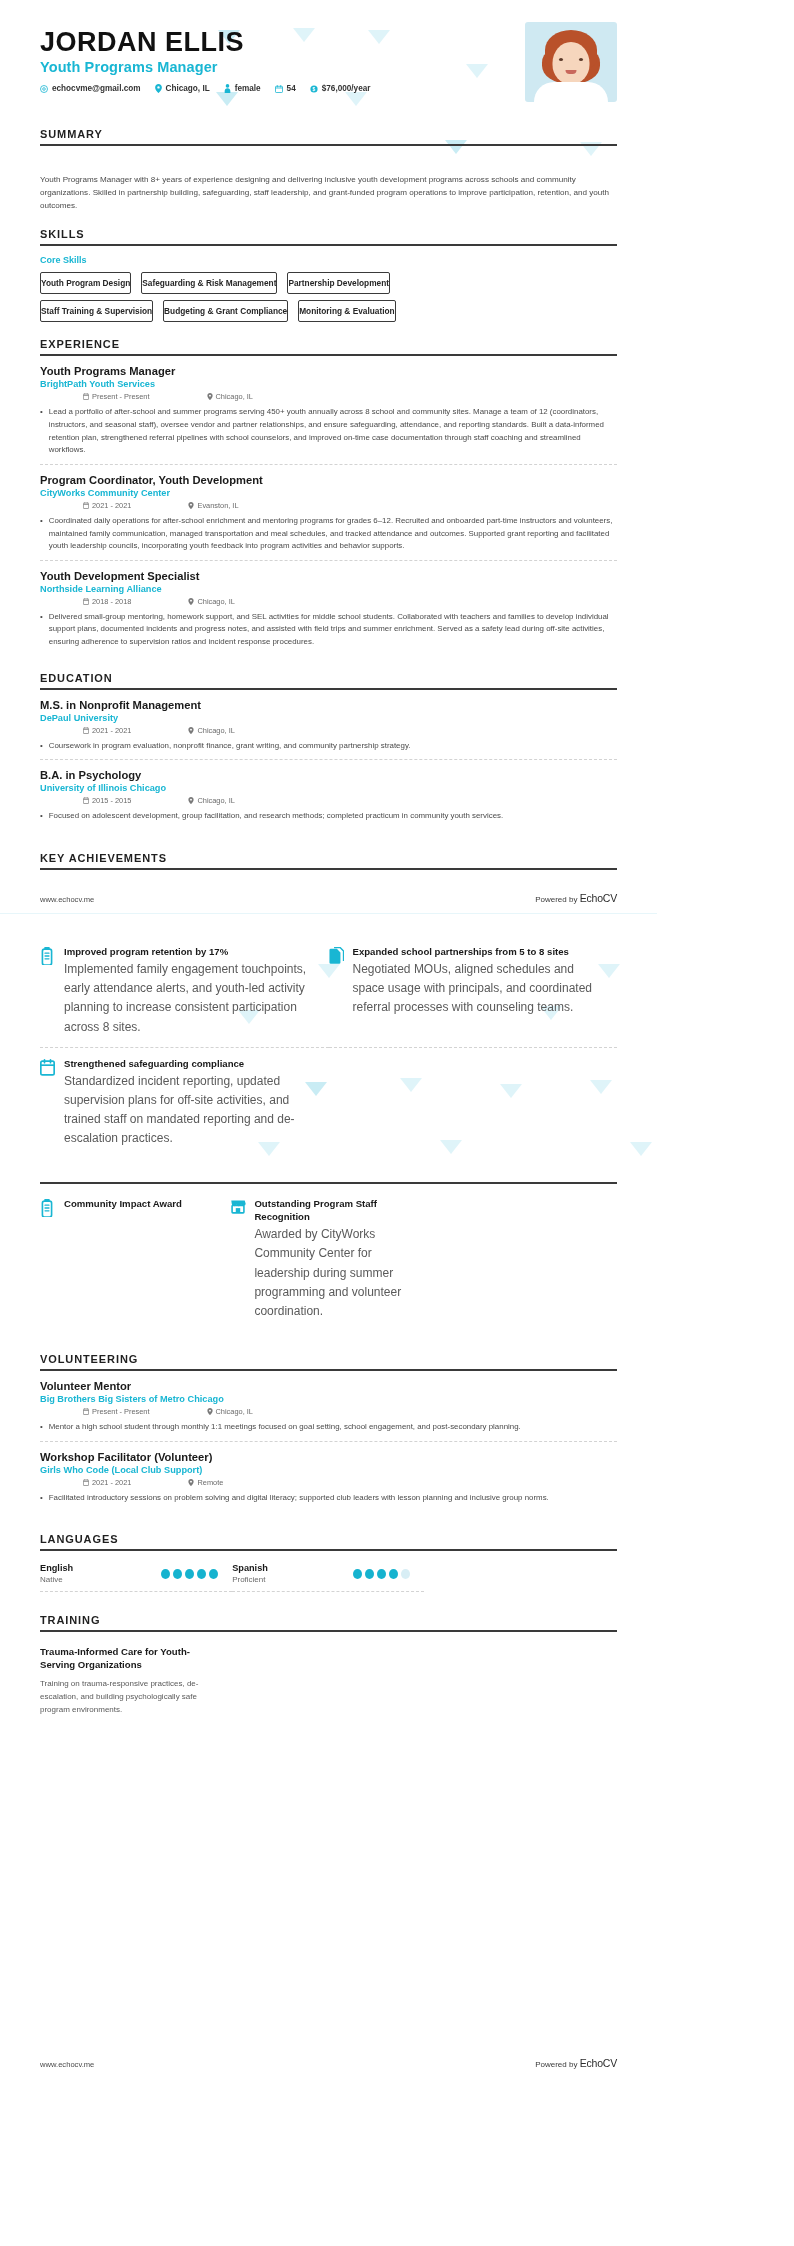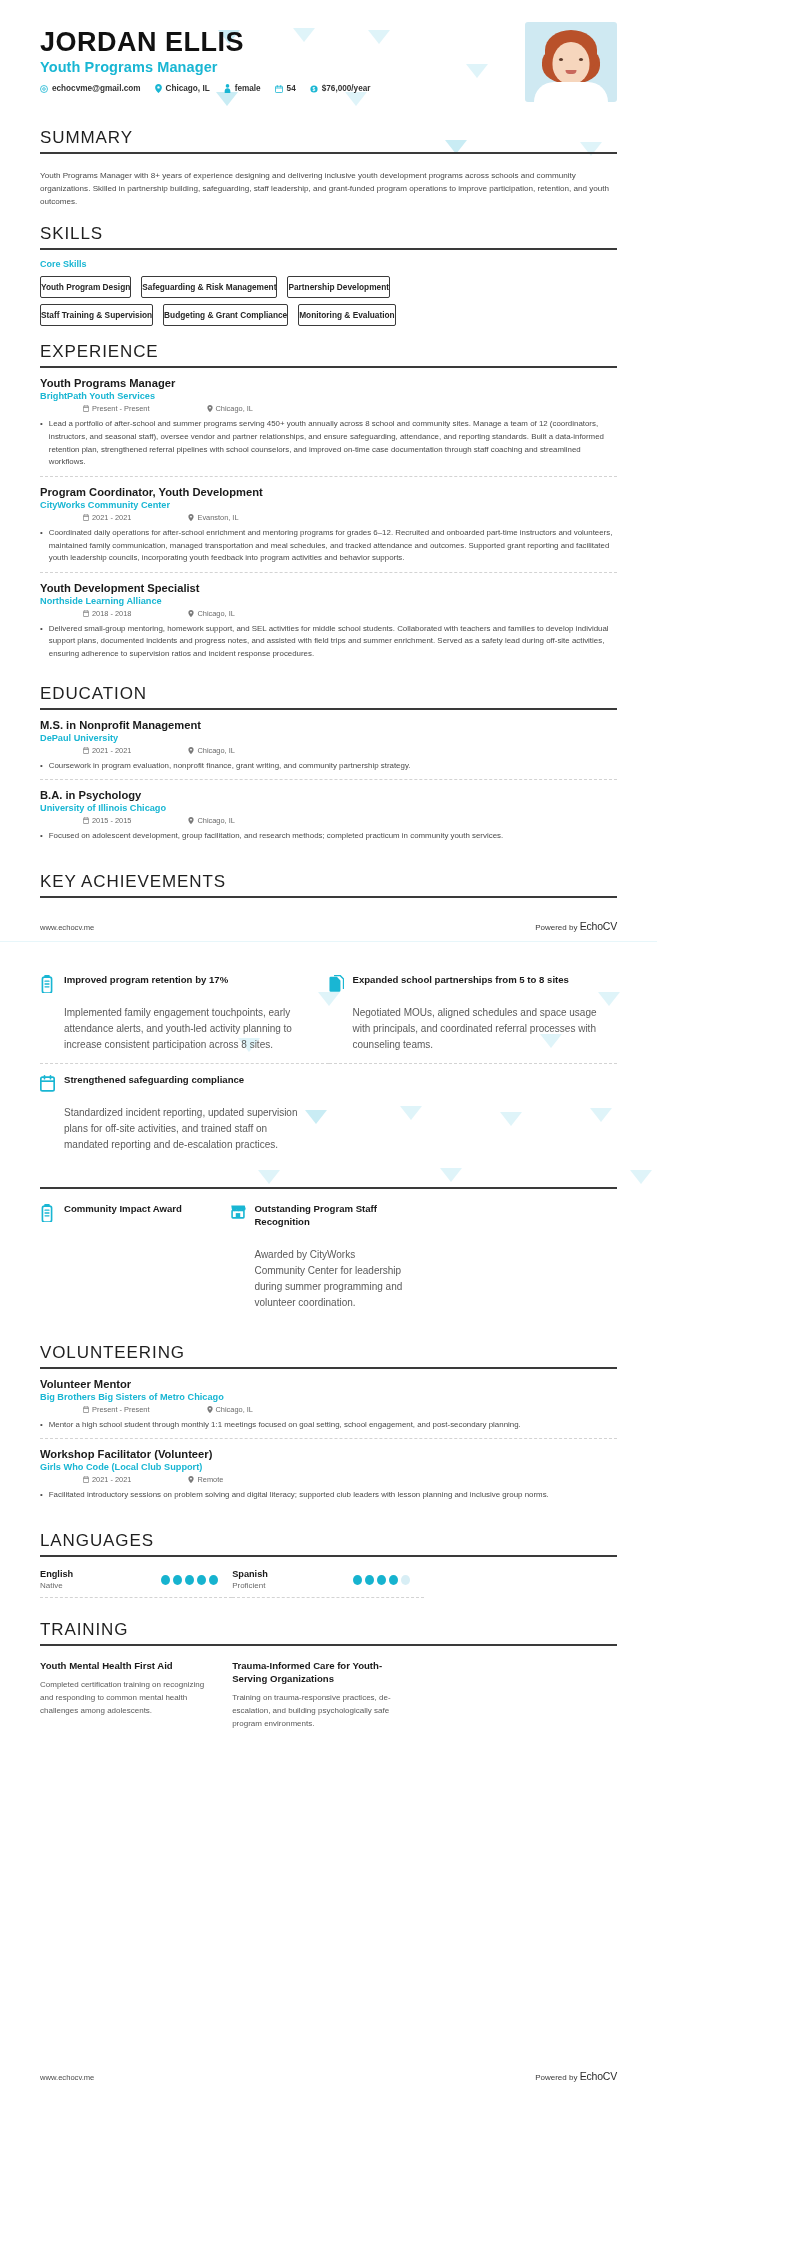--- a/index.html
+++ b/index.html
@@ -43,24 +43,24 @@
     width: 37px; height: 42px; border-radius: 50% 50% 46% 46%; background: #f6d6bd; z-index: 2; }
   .photo .eye { position: absolute; top: 36px; width: 4px; height: 3px; border-radius: 50%; background: #5b3a2a; z-index: 3; }
   .photo .eye.l { left: 34px; } .photo .eye.r { left: 54px; }
   .photo .mouth { position: absolute; top: 48px; left: 50%; transform: translateX(-50%);
     width: 11px; height: 4px; border-radius: 0 0 8px 8px; background: #c9685c; z-index: 3; }
   .photo .body { position: absolute; bottom: 0; left: 50%; transform: translateX(-50%);
     width: 74px; height: 20px; border-radius: 40px 40px 0 0; background: #ffffff; z-index: 2; }
 
   
   .section { margin-top: 16px; }
-  .section-title { font-size: 17px; font-weight: 400; letter-spacing: .9px; color: #1f1f1f; text-transform: uppercase; }
+  .section-title { font-size: 11px; font-weight: 700; letter-spacing: .9px; color: #1f1f1f; text-transform: uppercase; }
   .rule { height: 2px; background: #3a3a3a; margin-top: 4px; }
 
-  .summary-text { font-size: 8.1px; line-height: 1.62; color: #4a4a4a; margin-top: 15px; text-align: left; }
+  .summary-text { font-size: 8.1px; line-height: 1.62; color: #4a4a4a; margin-top: 27px; text-align: left; }
 
   
   .skills-sub { font-size: 9px; font-weight: 700; color: #19b6d3; margin: 9px 0 7px 0; }
   .skill-rows { display: flex; flex-direction: column; gap: 6px; }
   .skill-row { display: flex; gap: 10px; }
   .skill-tag { border: 1px solid #3a3a3a; border-radius: 2px; padding: 5px 0;
     font-size: 8.3px; font-weight: 700; color: #262626; text-align: center; white-space: nowrap; }
 
   
   .entry { padding: 9px 0 7px 0; border-bottom: 1px dashed #d3d3d3; }
@@ -80,21 +80,21 @@
   .footer-brand { font-size: 8px; color: #3a3a3a; }
   .footer-brand b { font-size: 10.5px; font-weight: 400; color: #2b2b2b; letter-spacing: -.2px; }
   .page-sep { height: 1px; background: #e7f6fa; margin-top: 9px; }
 
   
   .grid2 { display: flex; flex-wrap: wrap; }
   .gcell { width: 50%; display: flex; gap: 8px; padding: 10px 18px 10px 0; }
   .gcell.bdr { border-bottom: 1px dashed #d3d3d3; }
   .gicon { flex: none; width: 16px; padding-top: 1px; color: #19b6d3; }
   .gtitle { font-size: 9.6px; font-weight: 700; color: #1a1a1a; line-height: 1.35; }
-  .gdesc { font-size: 10px; line-height: 1.6; color: #5a5a5a; margin-top: 18px; }
+  .gdesc { font-size: 12px; line-height: 1.6; color: #5a5a5a; margin-top: 1px; }
 
   .awards-wrap { display: flex; margin-top: 4px; }
   .award { width: 33%; display: flex; gap: 8px; padding: 10px 14px 10px 0; }
 
   
   .langs { display: flex; margin-top: 6px; }
   .lang { width: 33.3%; padding: 6px 14px 7px 0; border-bottom: 1px dashed #d3d3d3;
     display: flex; justify-content: space-between; align-items: flex-start; }
   .lang-name { font-size: 9.2px; font-weight: 700; color: #1a1a1a; }
   .lang-level { font-size: 8px; color: #6a6a6a; margin-top: 2px; }
@@ -538,24 +538,20 @@
         </div>
         <div style="width:33.3%"></div>
       </div>
     </div>
 
     <div class="section" style="margin-top:22px;">
       <div class="section-title">TRAINING</div>
       <div class="rule"></div>
       <div class="train-wrap">
         <div class="train">
-          <div class="train-title">Youth Mental Health First Aid</div>
-          <div class="train-desc">Completed certification training on recognizing and responding to common mental health challenges among adolescents.</div>
-        </div>
-        <div class="train">
           <div class="train-title">Trauma-Informed Care for Youth-Serving Organizations</div>
           <div class="train-desc">Training on trauma-responsive practices, de-escalation, and building psychologically safe program environments.</div>
         </div>
         <div class="train"></div>
       </div>
     </div>
 
     <div style="height:330px"></div>
   </div>
 

